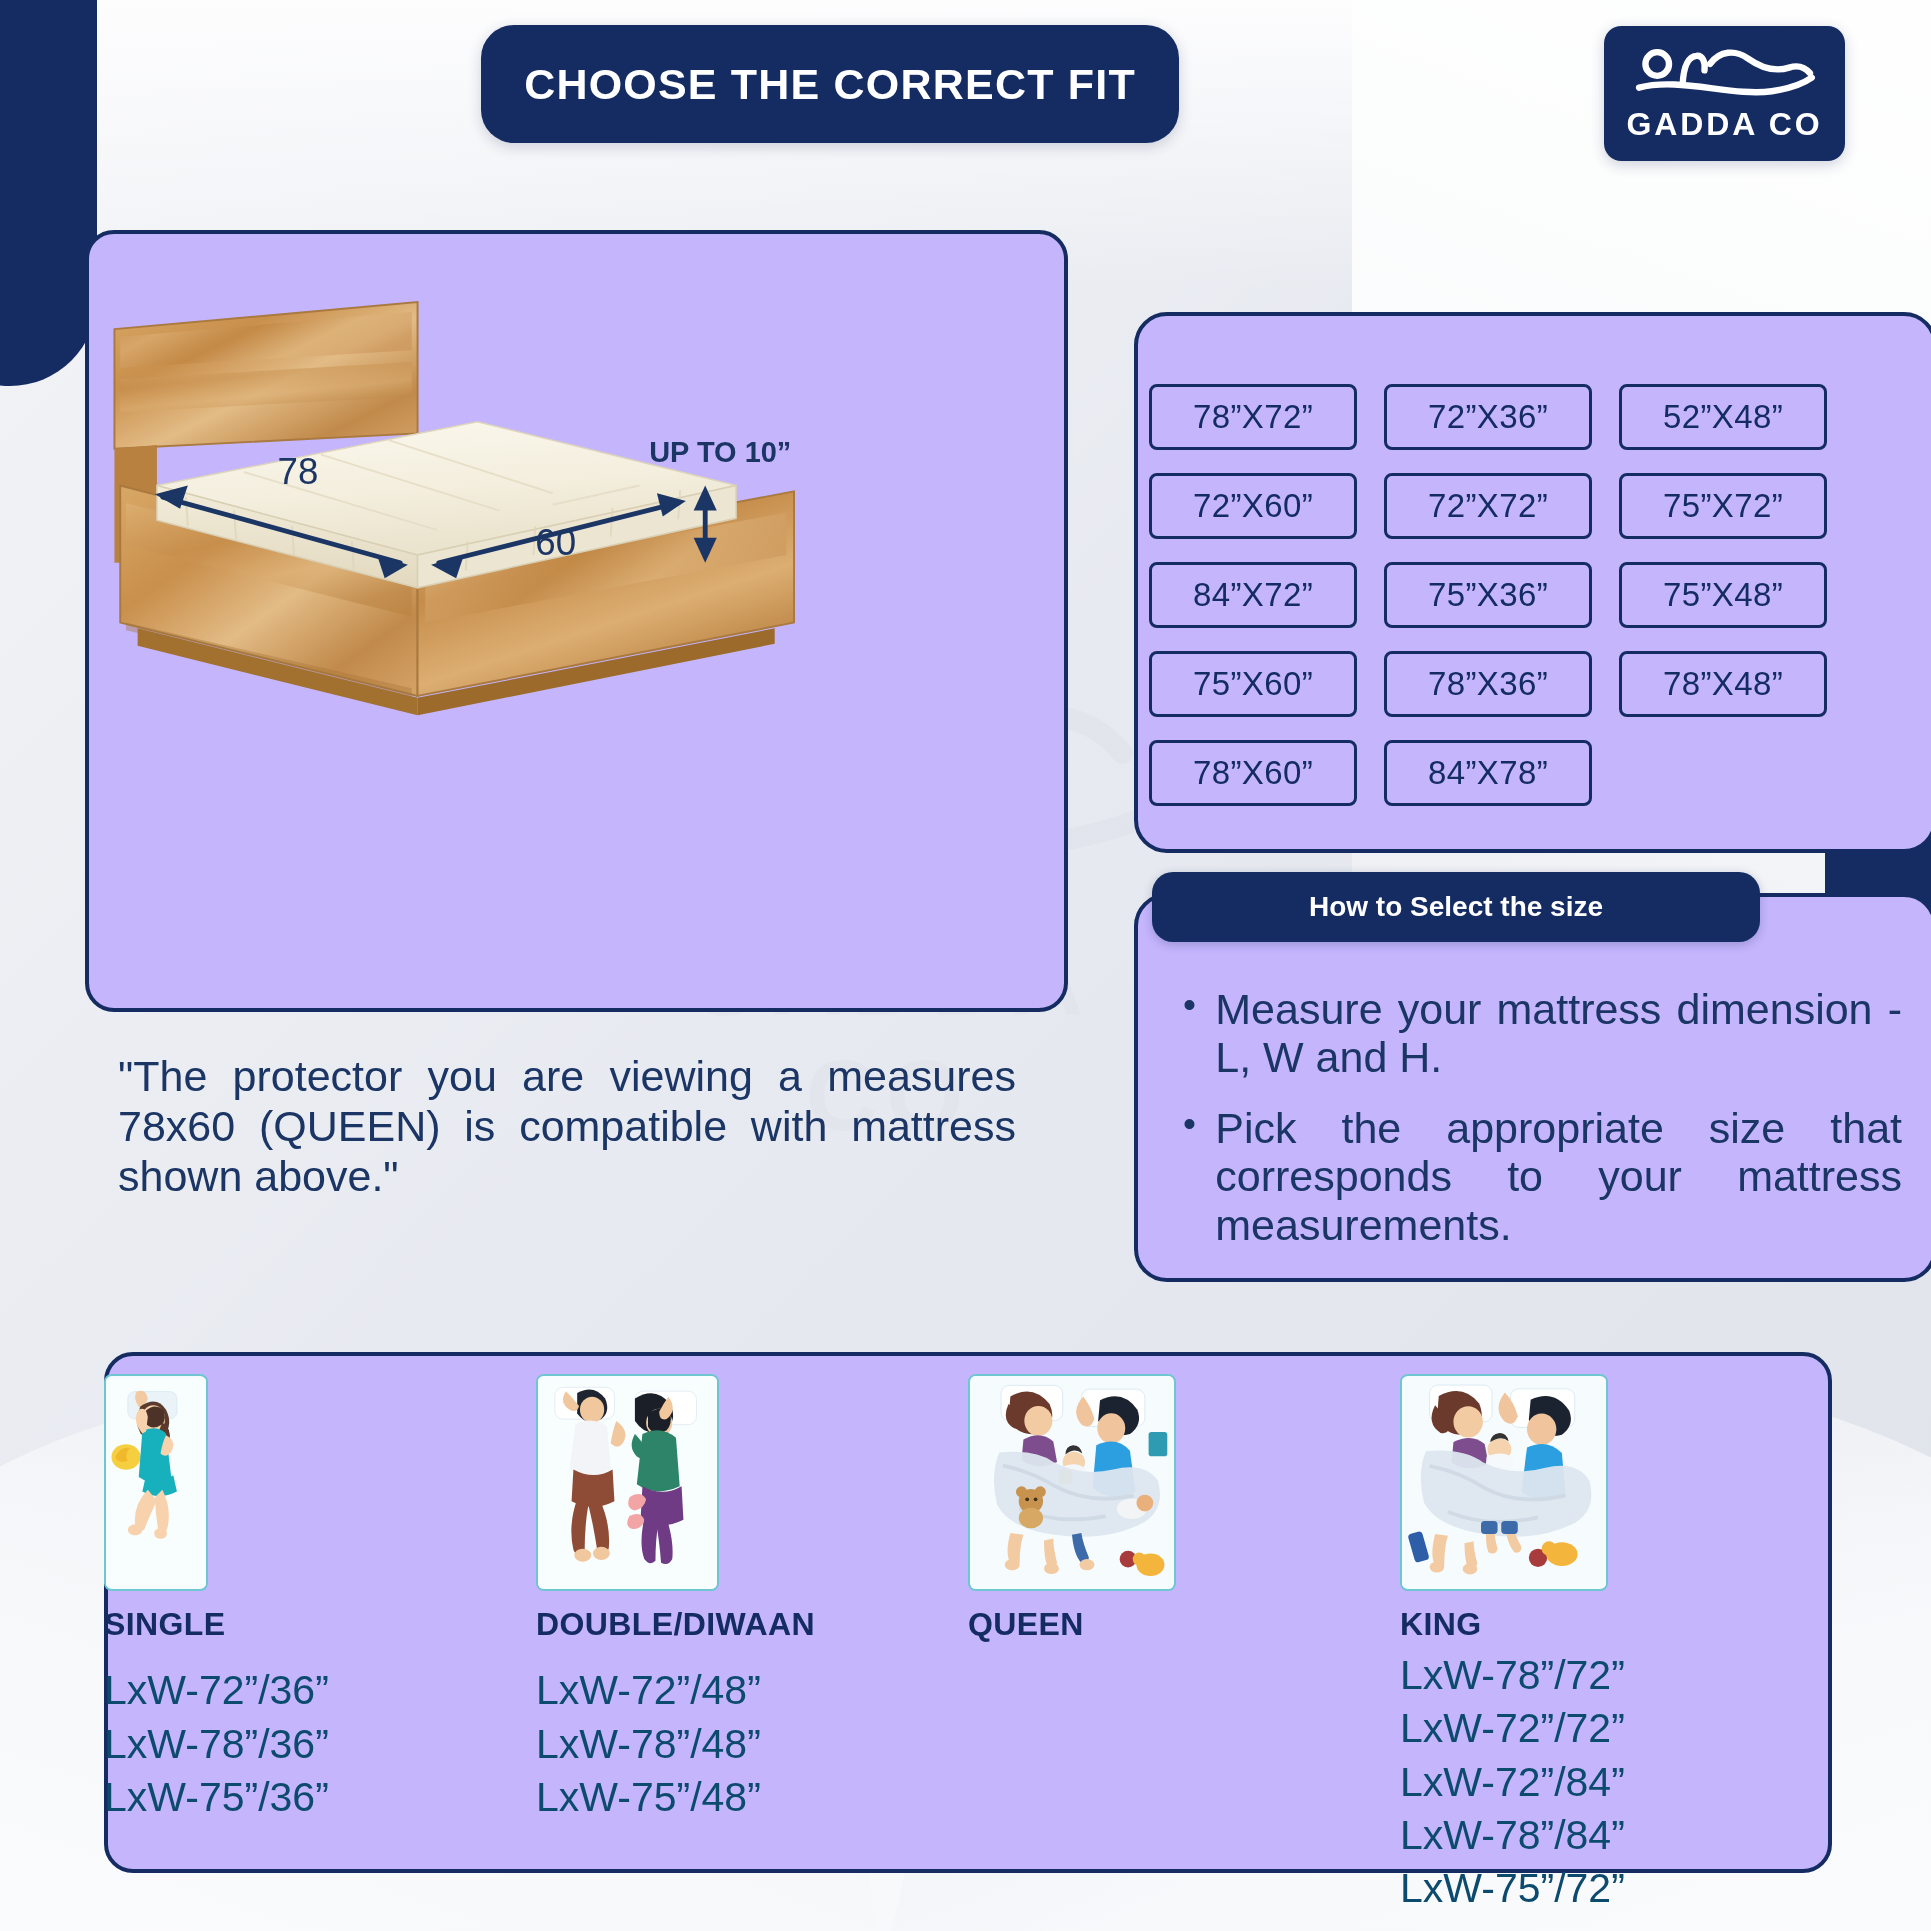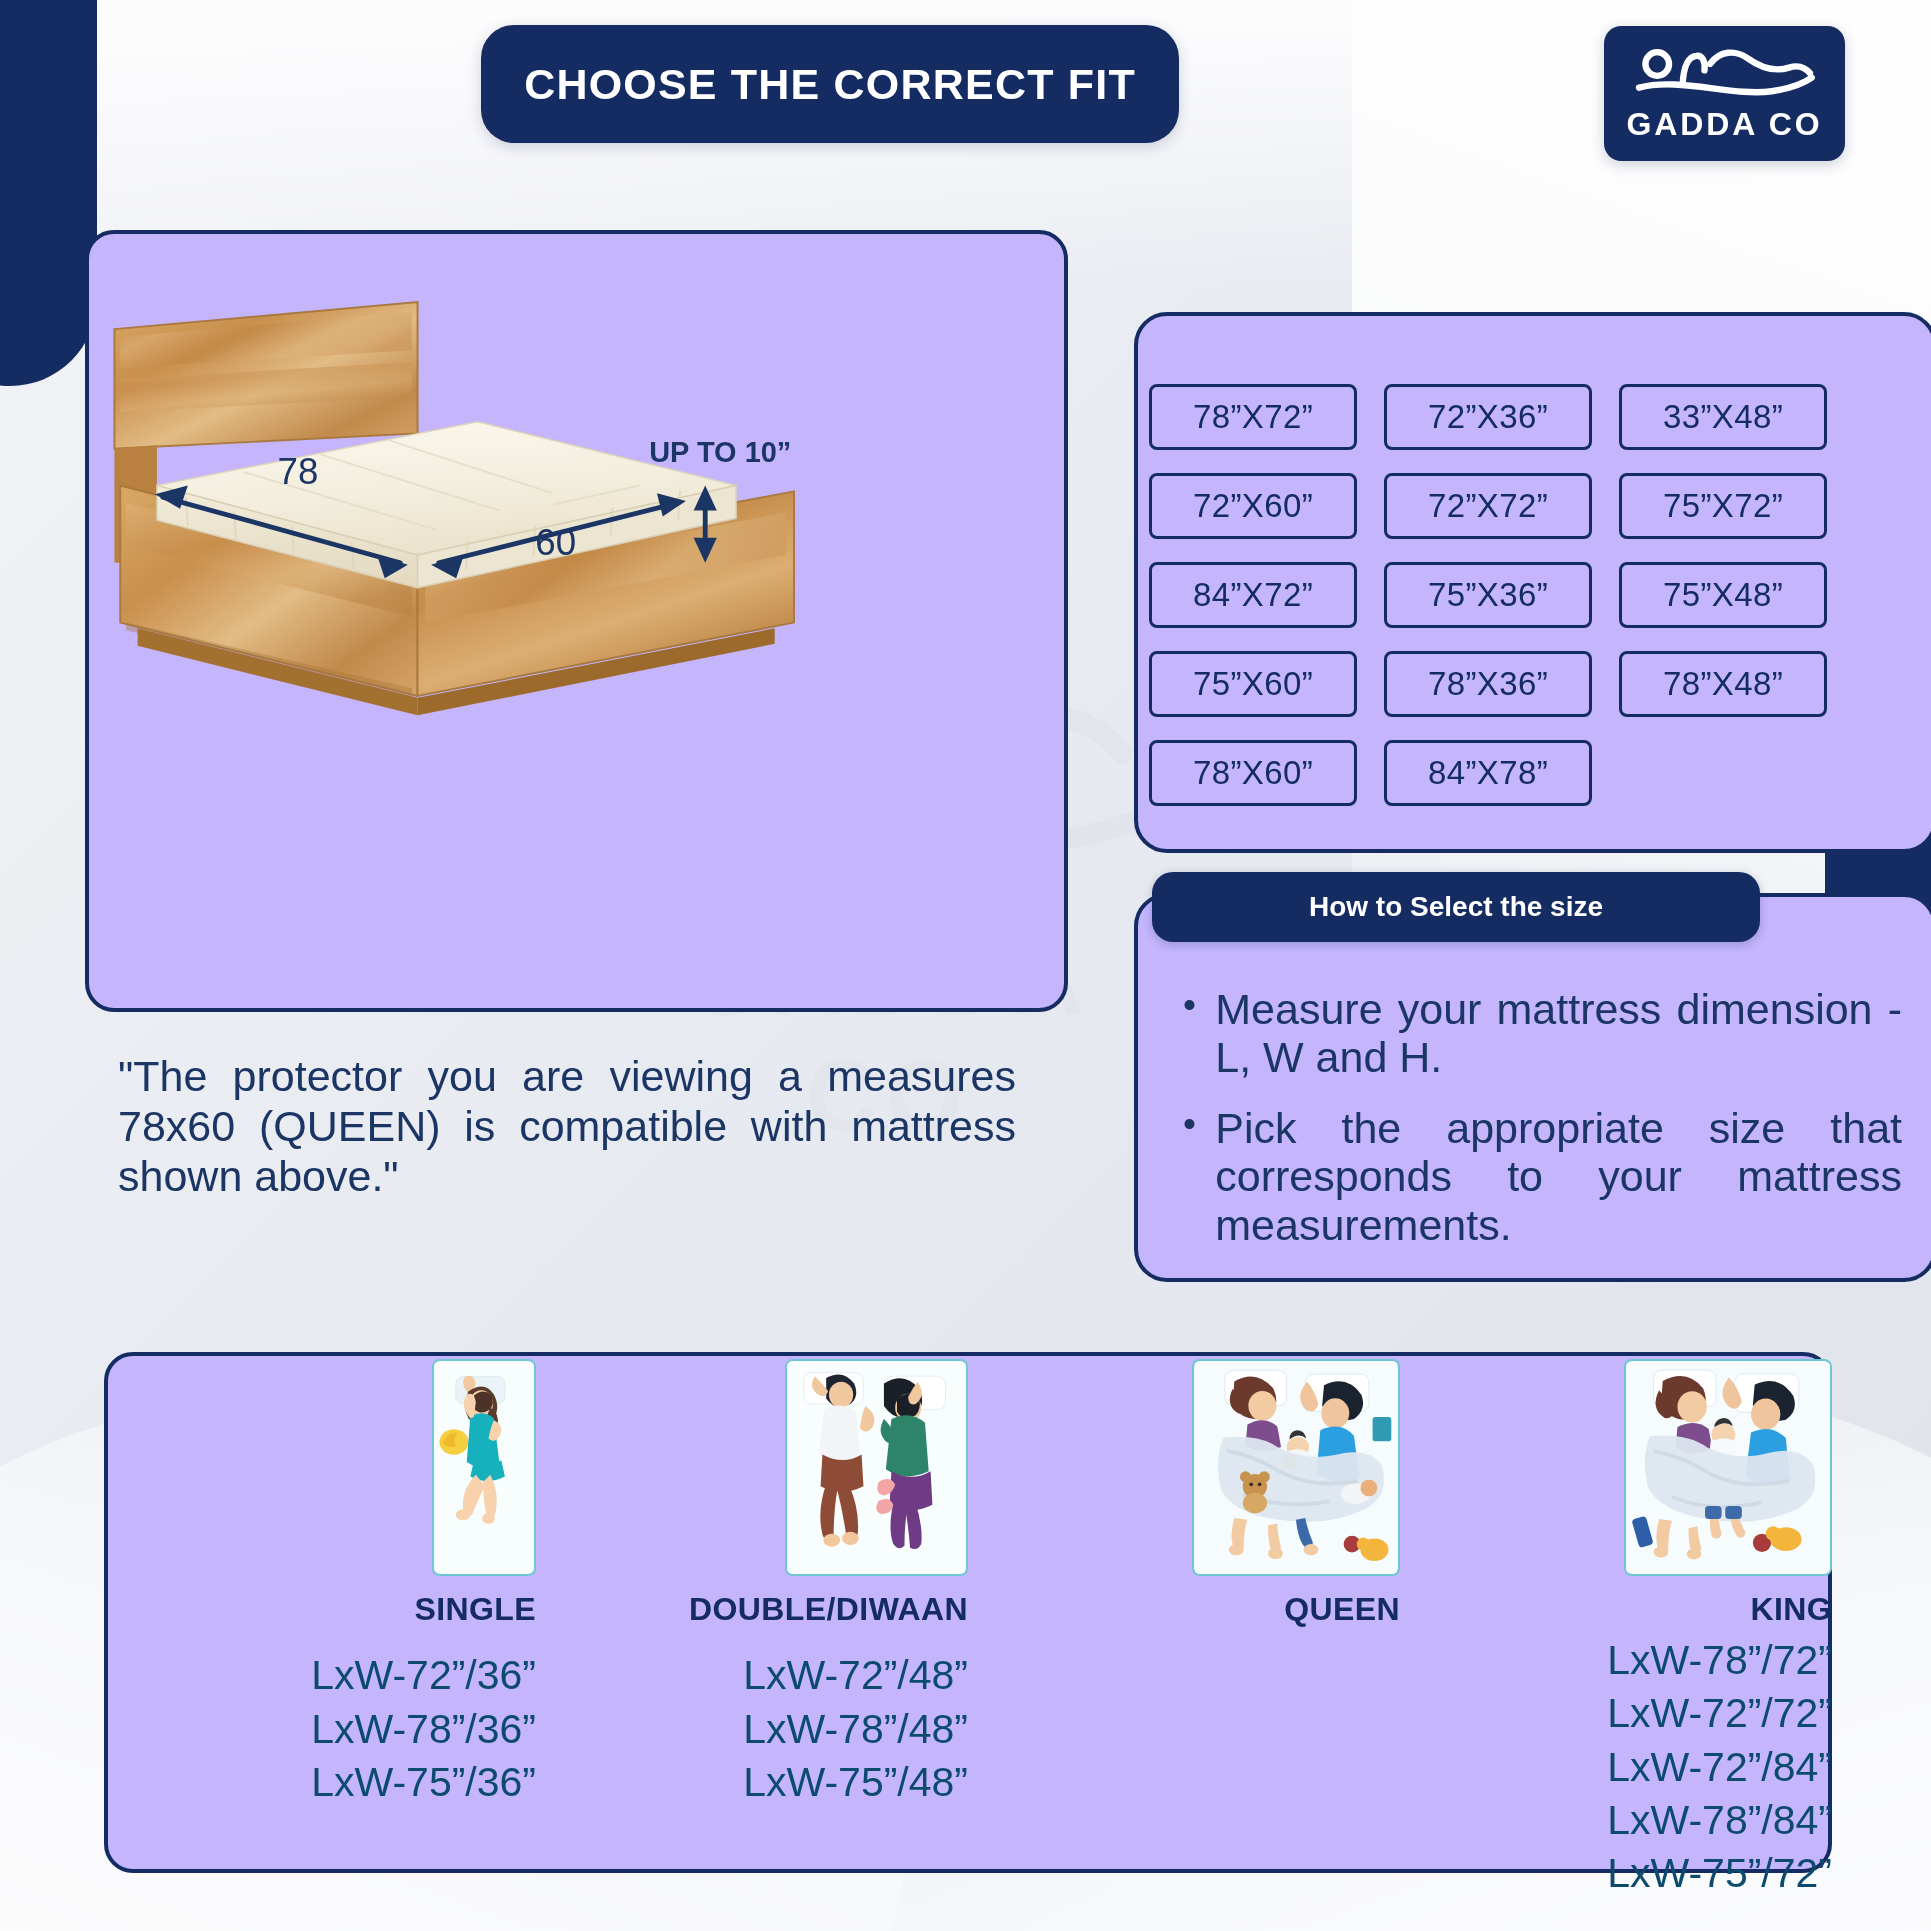--- a/index.html
+++ b/index.html
@@ -142,22 +142,22 @@
     flex:1;
   }
 
   
   #bottom-card { left:104px; top:1352px; width:1728px; height:521px; border-radius:29px; }
   .bottom-grid {
     position:absolute; left:104px; top:1352px; width:1728px; height:521px;
     display:grid; grid-template-columns:repeat(4, 1fr);
   }
   .size-col {
-    display:flex; flex-direction:column; align-items:flex-end;
-    padding-top:7px;
+    display:flex; flex-direction:column; align-items:flex-start;
+    padding-top:22px;
   }
   .thumb {
     width:104px; height:217px; border:2.9px solid #6fc6d1;
     border-radius:7.7px; background:#f6fcfd; position:relative; overflow:hidden;
     flex:none;
   }
   .thumb.wide { width:183px; }
   .thumb.wider { width:208px; }
   .thumb svg { width:100%; height:100%; display:block; }
   .col-label {
@@ -306,21 +306,21 @@
       <text x="570" y="226" fill="#1b3565" font-size="30" font-weight="600" font-family="Liberation Sans, sans-serif">UP TO 10”</text>
     </svg>
   </div>
 
   <div class="quote-text">"The protector you are viewing a measures 78x60 (QUEEN)  is compatible with mattress shown above."</div>
 
   <div class="card" id="sizes-card"></div>
   <div class="pill-grid" id="pill-grid">
       <div class="pill">78”X72”</div>
       <div class="pill">72”X36”</div>
-      <div class="pill">33”X48”</div>
+      <div class="pill">52”X48”</div>
       <div class="pill">72”X60”</div>
       <div class="pill">72”X72”</div>
       <div class="pill">75”X72”</div>
       <div class="pill">84”X72”</div>
       <div class="pill">75”X36”</div>
       <div class="pill">75”X48”</div>
       <div class="pill">75”X60”</div>
       <div class="pill">78”X36”</div>
       <div class="pill">78”X48”</div>
       <div class="pill">78”X60”</div>

